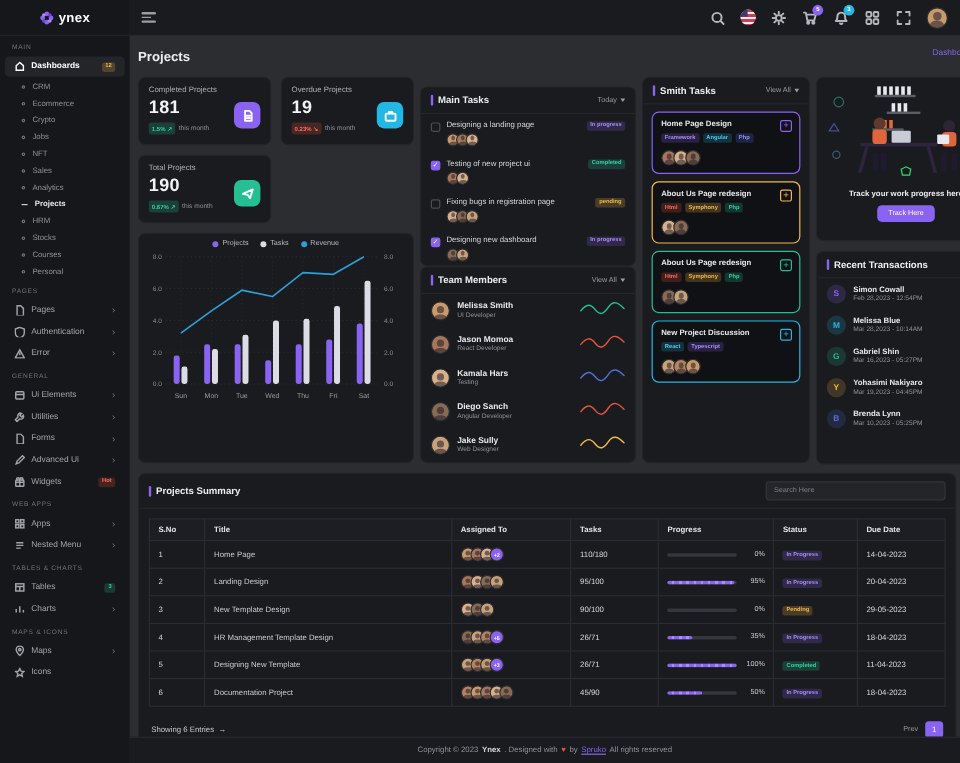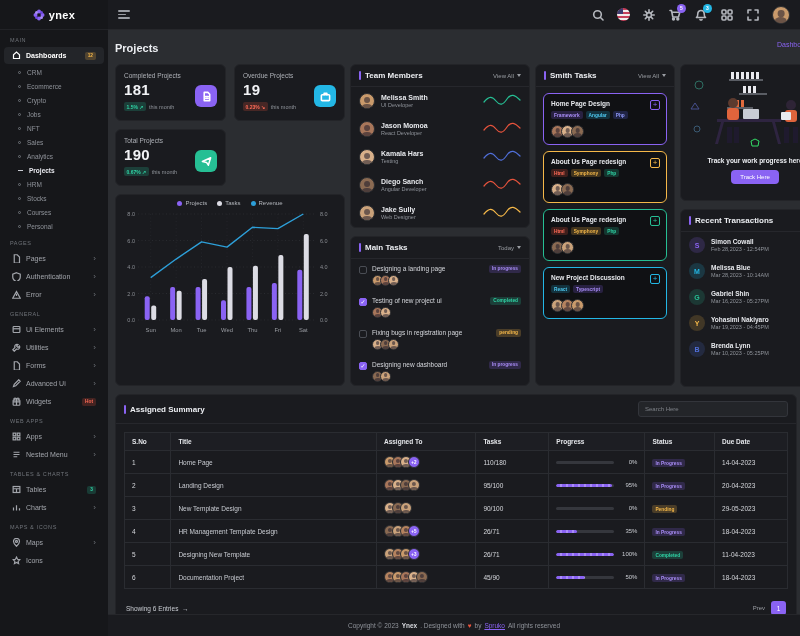--- a/index.html
+++ b/index.html
@@ -534,20 +534,77 @@
               <rect x="107.5" y="61" width="5" height="53" rx="2" fill="#dcdce4"></rect>
               <rect x="132.92857142857142" y="59.675000000000004" width="5" height="54.324999999999996" rx="2" fill="#dcdce4"></rect>
               <rect x="158.35714285714286" y="49.07499999999999" width="5" height="64.92500000000001" rx="2" fill="#dcdce4"></rect>
               <rect x="183.78571428571428" y="27.875" width="5" height="86.125" rx="2" fill="#dcdce4"></rect>
               <polyline points="30.714285714285715,71.6 56.14285714285714,53.050000000000004 81.57142857142857,35.82499999999999 107,41.125 132.42857142857142,21.25 157.85714285714286,22.57499999999999 183.28571428571428,8" fill="none" stroke="#2d9fd8" stroke-width="1.4" stroke-linejoin="round"></polyline>
             </svg></div>
       </section>
     </div>
 
     <div class="col2">
+      <section class="panel" style="height:150px; margin-top:8px;">
+        <div class="panel-head">
+          <span class="panel-title">Main Tasks</span>
+          <span class="panel-act">
+              <span>Today</span>
+              <span class="chev-d"></span>
+            </span>
+        </div>
+        <div id="tasks">
+            <div class="task">
+              <span class="cb"></span>
+              <div>
+                <div class="t-label">Designing a landing page</div>
+                <div class="t-avs">
+                  <span class="av" style="height: 11px; width: 11px; background: rgb(201, 154, 107);"></span>
+                  <span class="av" style="height: 11px; width: 11px; background: rgb(168, 118, 90);"></span>
+                  <span class="av" style="height: 11px; width: 11px; background: rgb(216, 176, 138);"></span>
+                </div>
+              </div>
+              <span class="badge-pill t-badge bg-pur">In progress</span>
+            </div>
+            <div class="task">
+              <span class="cb on">✓</span>
+              <div>
+                <div class="t-label">Testing of new project ui</div>
+                <div class="t-avs">
+                  <span class="av" style="height: 11px; width: 11px; background: rgb(168, 118, 90);"></span>
+                  <span class="av" style="height: 11px; width: 11px; background: rgb(216, 176, 138);"></span>
+                </div>
+              </div>
+              <span class="badge-pill t-badge bg-grn">Completed</span>
+            </div>
+            <div class="task">
+              <span class="cb"></span>
+              <div>
+                <div class="t-label">Fixing bugs in registration page</div>
+                <div class="t-avs">
+                  <span class="av" style="height: 11px; width: 11px; background: rgb(216, 176, 138);"></span>
+                  <span class="av" style="height: 11px; width: 11px; background: rgb(138, 106, 82);"></span>
+                  <span class="av" style="height: 11px; width: 11px; background: rgb(202, 162, 122);"></span>
+                </div>
+              </div>
+              <span class="badge-pill t-badge bg-warn">pending</span>
+            </div>
+            <div class="task">
+              <span class="cb on">✓</span>
+              <div>
+                <div class="t-label">Designing new dashboard</div>
+                <div class="t-avs">
+                  <span class="av" style="height: 11px; width: 11px; background: rgb(138, 106, 82);"></span>
+                  <span class="av" style="height: 11px; width: 11px; background: rgb(202, 162, 122);"></span>
+                </div>
+              </div>
+              <span class="badge-pill t-badge bg-pur">In progress</span>
+            </div>
+          </div>
+      </section>
       <section class="panel" style="height:164px;">
         <div class="panel-head">
           <span class="panel-title">Team Members</span>
           <span class="panel-act">
               <span>View All</span>
               <span class="chev-d"></span>
             </span>
         </div>
         <div id="members">
             <div class="member">
@@ -592,77 +649,20 @@
             </div>
             <div class="member">
               <span class="av" style="height: 16px; width: 16px; background: rgb(202, 162, 122);"></span>
               <div>
                 <div class="m-name">Jake Sully</div>
                 <div class="m-role">Web Designer</div>
               </div>
               <span class="m-spark"><svg width="38" height="13" viewBox="0 0 38 13">
                   <path d="M1 9 C6 3, 9 3, 13 8 S 20 12, 24 6 S 32 2, 37 7" fill="none" stroke="#f5b849" stroke-width="1.2" stroke-linecap="round"></path>
                 </svg></span>
-            </div>
-          </div>
-      </section>
-      <section class="panel" style="height:150px; margin-top:8px;">
-        <div class="panel-head">
-          <span class="panel-title">Main Tasks</span>
-          <span class="panel-act">
-              <span>Today</span>
-              <span class="chev-d"></span>
-            </span>
-        </div>
-        <div id="tasks">
-            <div class="task">
-              <span class="cb"></span>
-              <div>
-                <div class="t-label">Designing a landing page</div>
-                <div class="t-avs">
-                  <span class="av" style="height: 11px; width: 11px; background: rgb(201, 154, 107);"></span>
-                  <span class="av" style="height: 11px; width: 11px; background: rgb(168, 118, 90);"></span>
-                  <span class="av" style="height: 11px; width: 11px; background: rgb(216, 176, 138);"></span>
-                </div>
-              </div>
-              <span class="badge-pill t-badge bg-pur">In progress</span>
-            </div>
-            <div class="task">
-              <span class="cb on">✓</span>
-              <div>
-                <div class="t-label">Testing of new project ui</div>
-                <div class="t-avs">
-                  <span class="av" style="height: 11px; width: 11px; background: rgb(168, 118, 90);"></span>
-                  <span class="av" style="height: 11px; width: 11px; background: rgb(216, 176, 138);"></span>
-                </div>
-              </div>
-              <span class="badge-pill t-badge bg-grn">Completed</span>
-            </div>
-            <div class="task">
-              <span class="cb"></span>
-              <div>
-                <div class="t-label">Fixing bugs in registration page</div>
-                <div class="t-avs">
-                  <span class="av" style="height: 11px; width: 11px; background: rgb(216, 176, 138);"></span>
-                  <span class="av" style="height: 11px; width: 11px; background: rgb(138, 106, 82);"></span>
-                  <span class="av" style="height: 11px; width: 11px; background: rgb(202, 162, 122);"></span>
-                </div>
-              </div>
-              <span class="badge-pill t-badge bg-warn">pending</span>
-            </div>
-            <div class="task">
-              <span class="cb on">✓</span>
-              <div>
-                <div class="t-label">Designing new dashboard</div>
-                <div class="t-avs">
-                  <span class="av" style="height: 11px; width: 11px; background: rgb(138, 106, 82);"></span>
-                  <span class="av" style="height: 11px; width: 11px; background: rgb(202, 162, 122);"></span>
-                </div>
-              </div>
-              <span class="badge-pill t-badge bg-pur">In progress</span>
             </div>
           </div>
       </section>
     </div>
 
     <div class="col3">
       <section class="panel" style="height:322px;">
         <div class="panel-head">
           <span class="panel-title">Smith Tasks</span>
           <span class="panel-act">
@@ -821,21 +821,21 @@
                 <div class="tx-date">Mar 10,2023 - 05:25PM</div>
               </div>
             </div>
           </div>
       </section>
     </div>
   </div>
 
   <section class="panel summary">
     <div class="panel-head">
-      <span class="panel-title">Assigned Summary</span>
+      <span class="panel-title">Projects Summary</span>
       <input class="search-box" placeholder="Search Here" style="">
     </div>
     <table>
       <colgroup>
           <col style="width:7%">
           <col style="width:31%">
           <col style="width:15%">
           <col style="width:11%">
           <col style="width:14.5%">
           <col style="width:10.5%">

